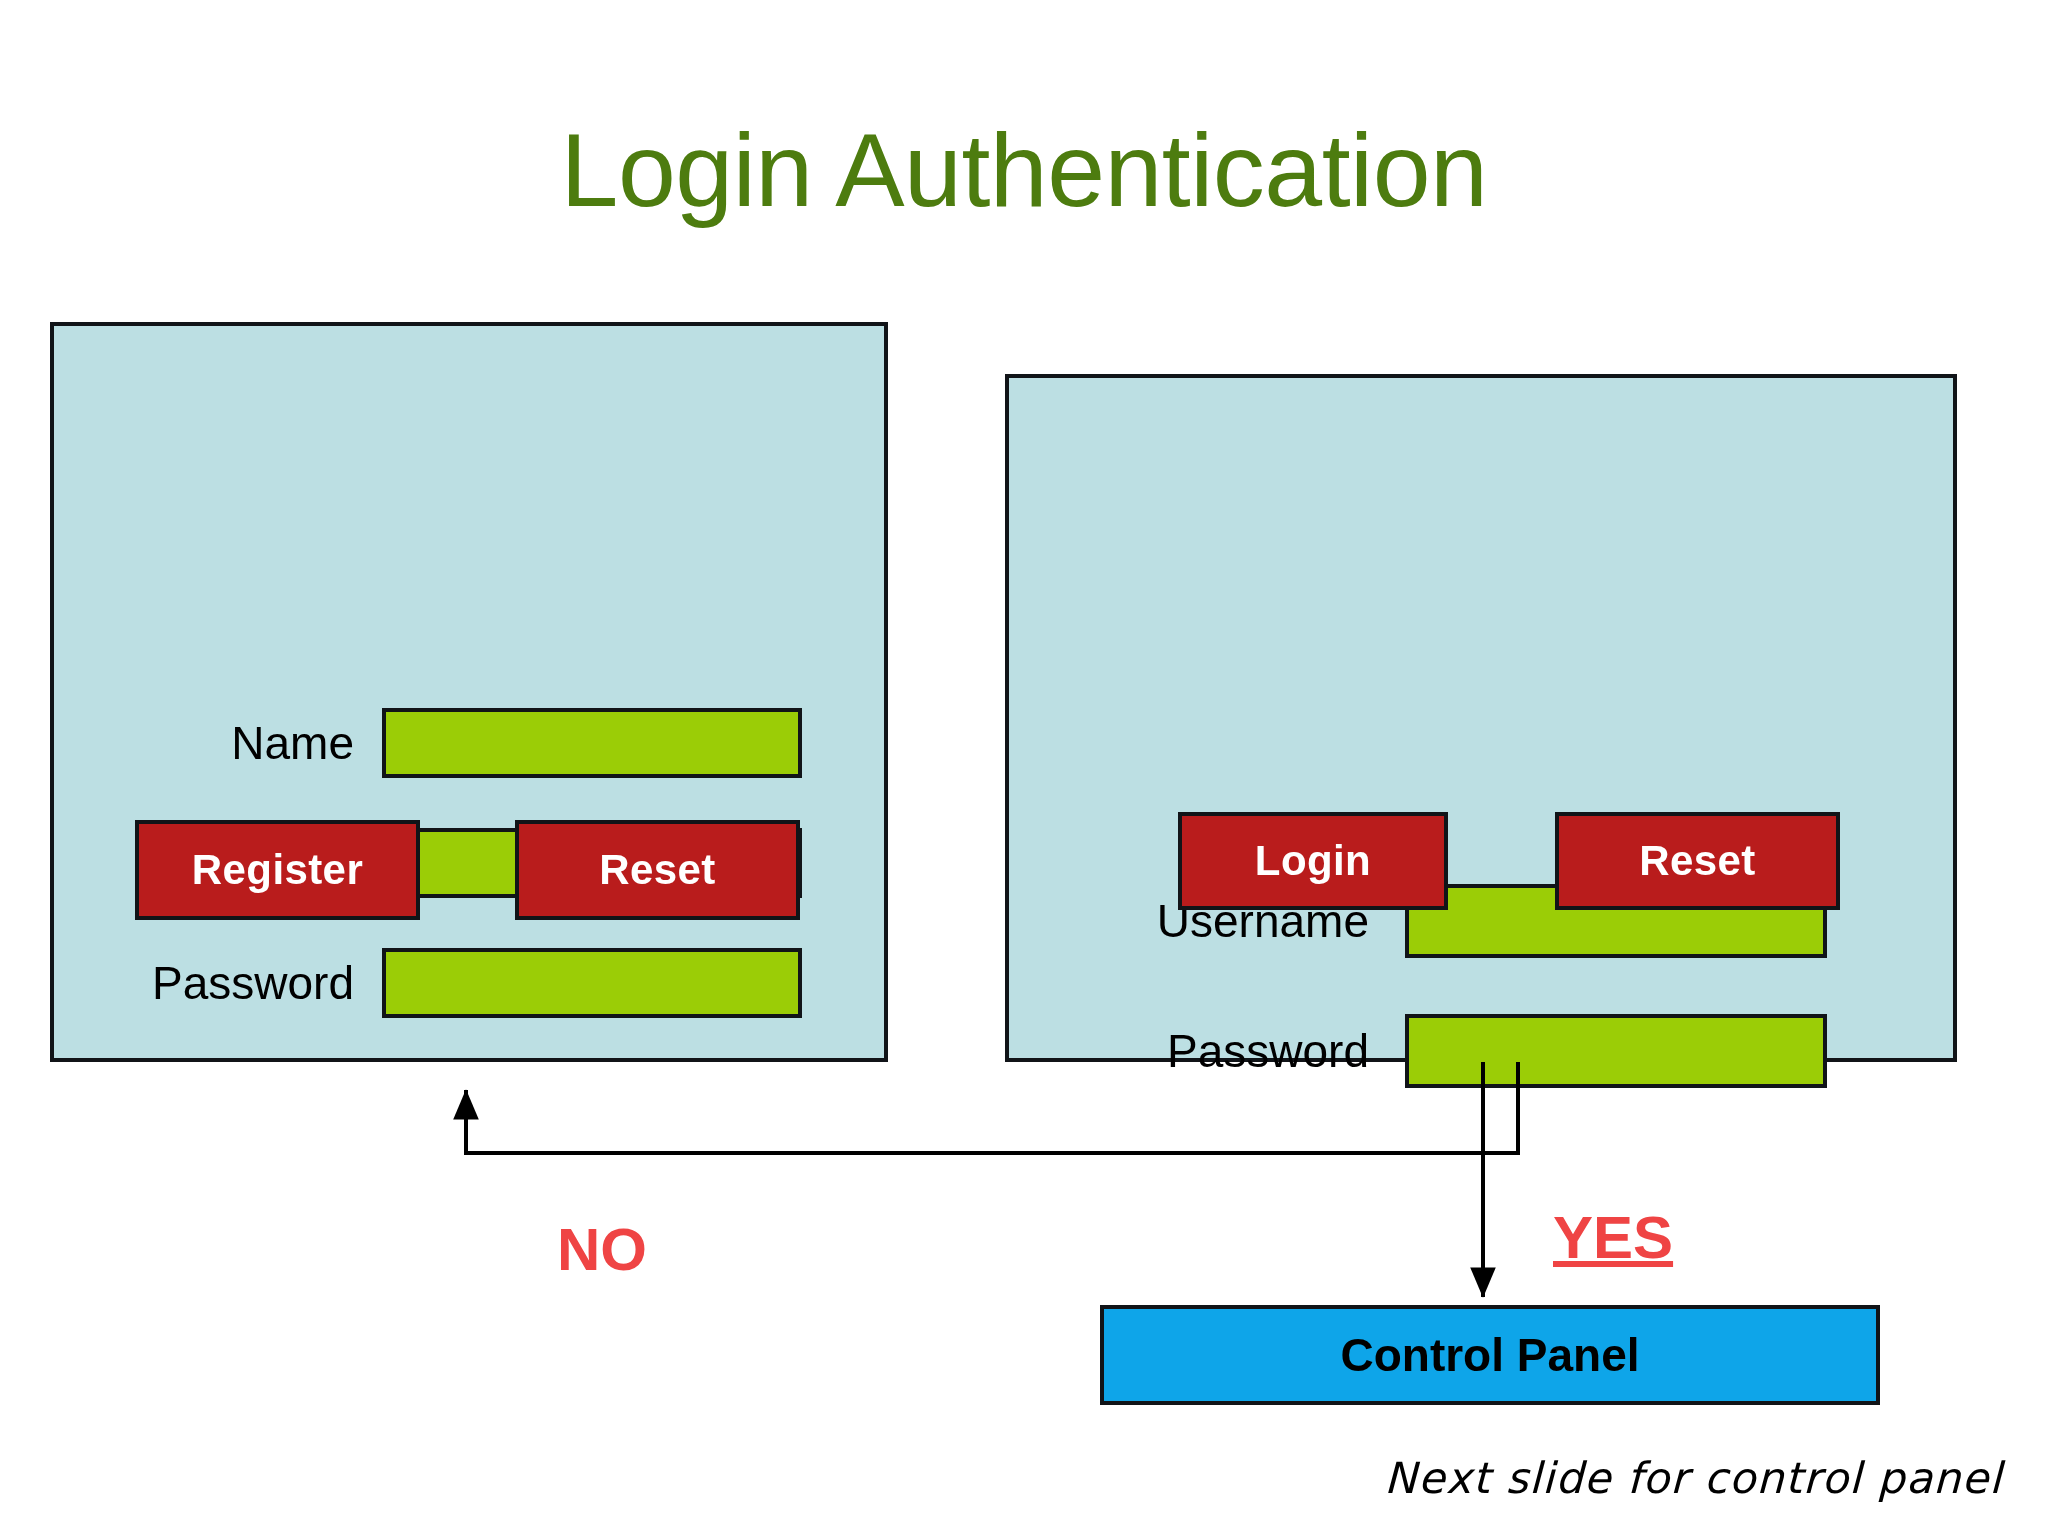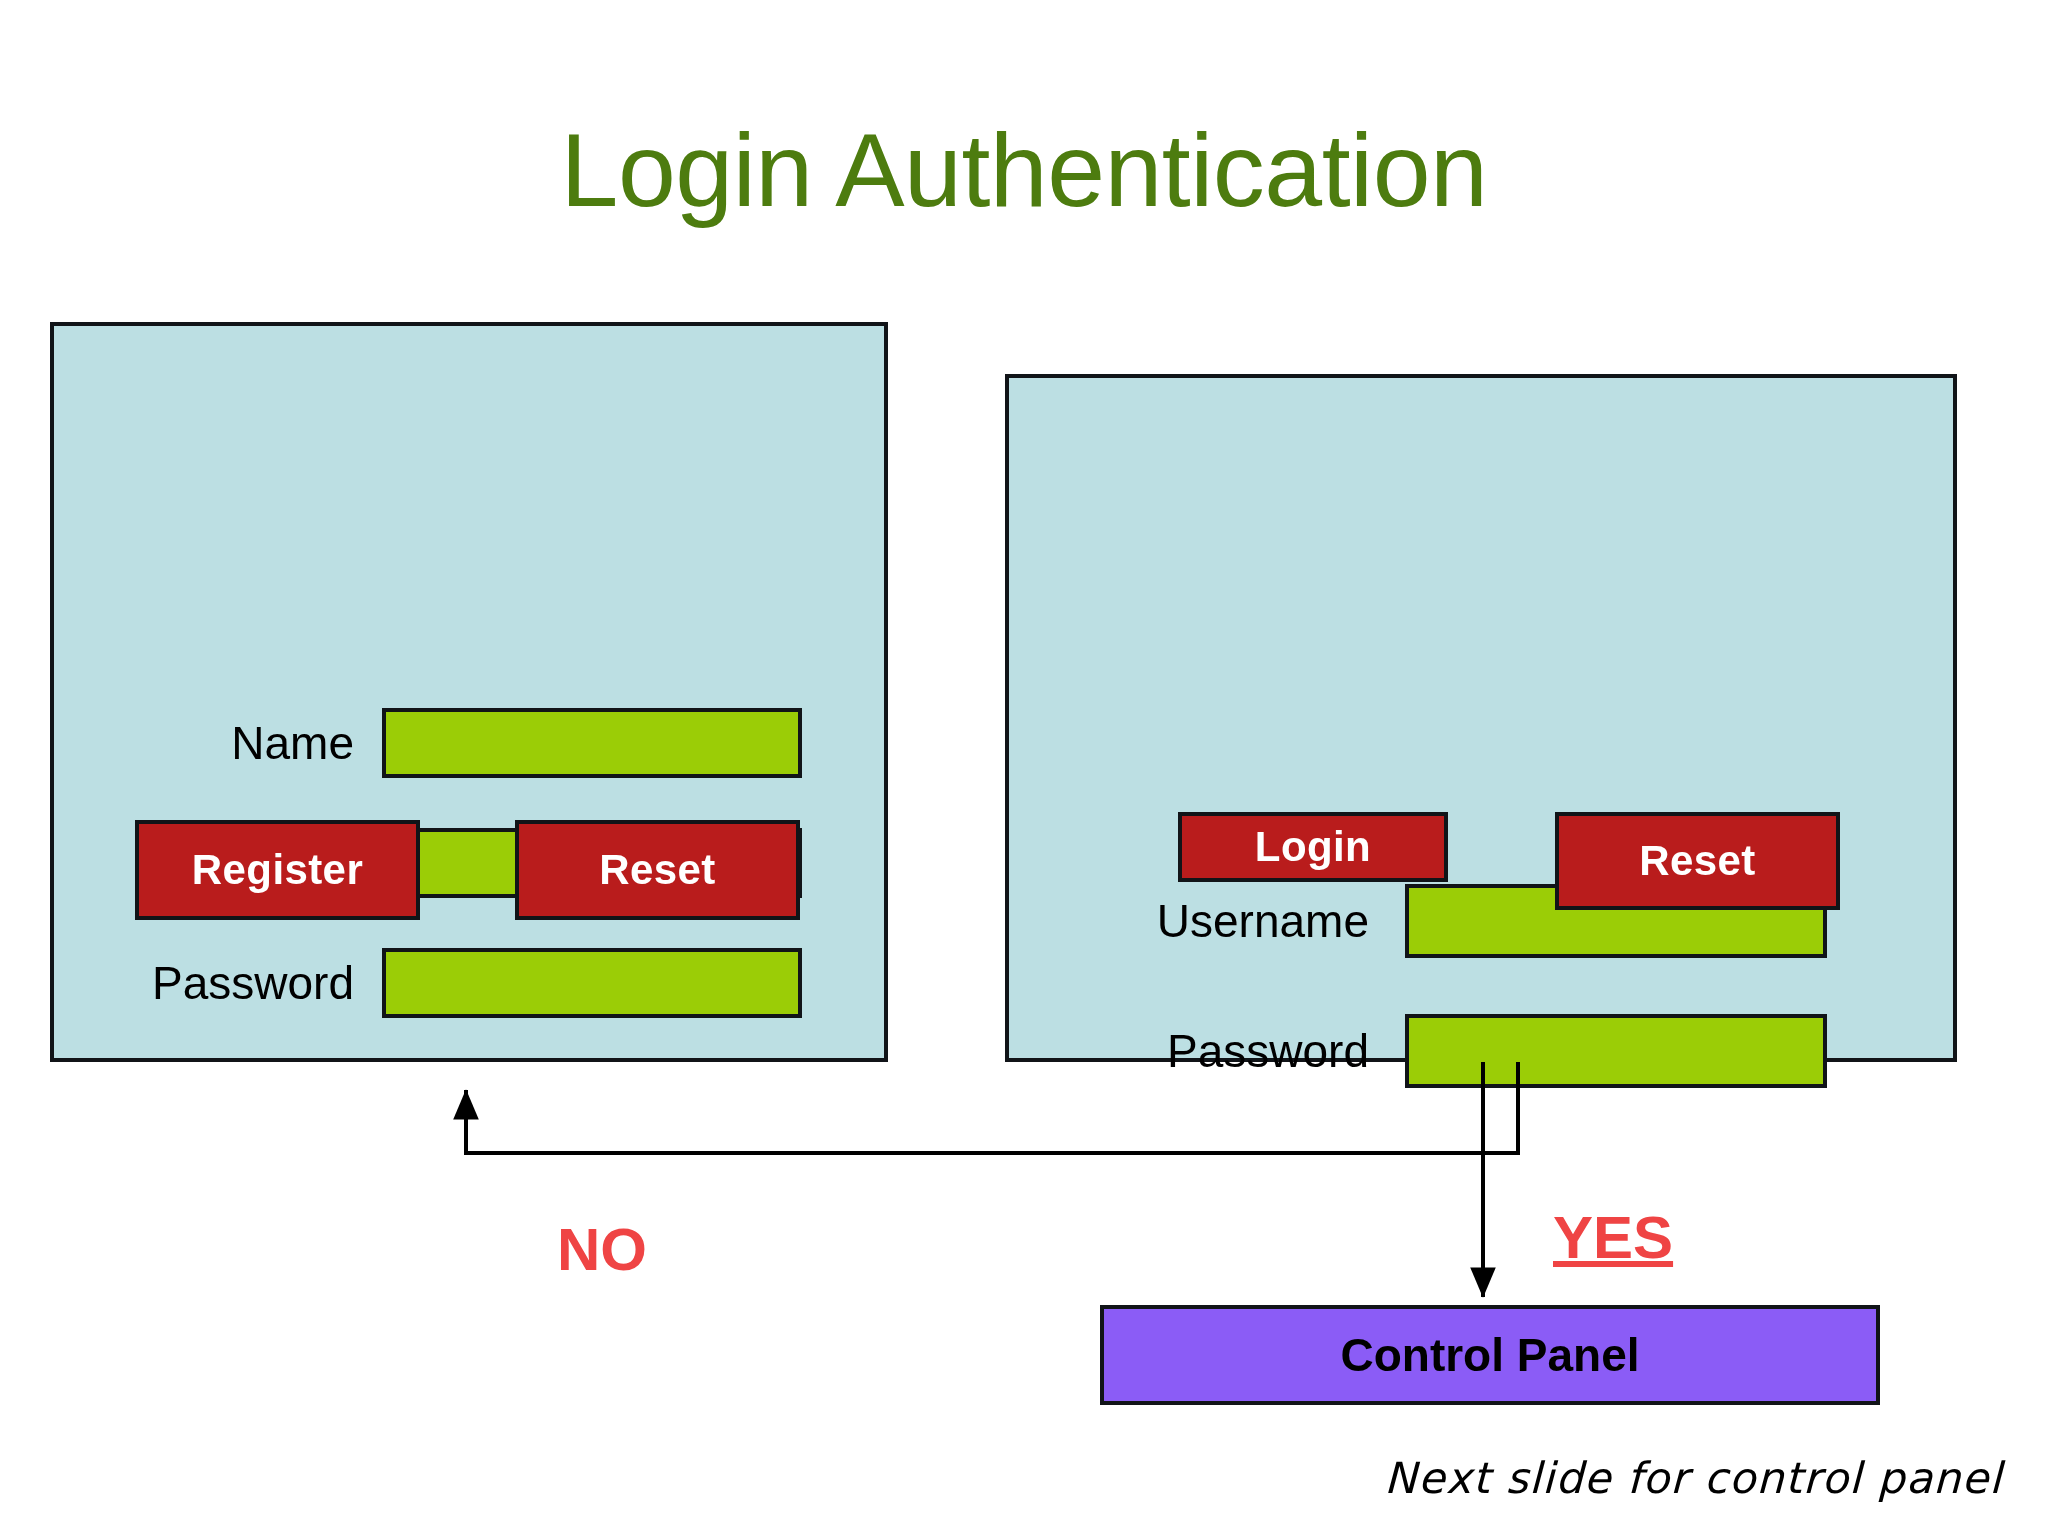--- a/index.html
+++ b/index.html
@@ -109,31 +109,31 @@
     font-size: 42px;
     font-weight: bold;
     display: flex;
     align-items: center;
     justify-content: center;
     white-space: nowrap;
     letter-spacing: 0.4px;
   }
   #btn-register { left: 135px;  top: 820px; width: 285px; height: 100px; }
   #btn-reg-reset{ left: 515px;  top: 820px; width: 285px; height: 100px; }
-  #btn-login    { left: 1178px; top: 812px; width: 270px; height: 70px; }
+  #btn-login    { left: 1178px; top: 812px; width: 270px; height: 98px; }
   #btn-login-reset { left: 1555px; top: 812px; width: 285px; height: 98px; }
 
   
   #control-panel-box {
     position: absolute;
     left: 1100px;
     top: 1305px;
     width: 780px;
     height: 100px;
-    background: #8b5cf6;
+    background: #0ea5e9;
     border: 4px solid #111418;
     box-sizing: border-box;
     display: flex;
     align-items: center;
     justify-content: center;
     font-size: 46px;
     font-weight: bold;
     color: #000000;
     white-space: nowrap;
   }

